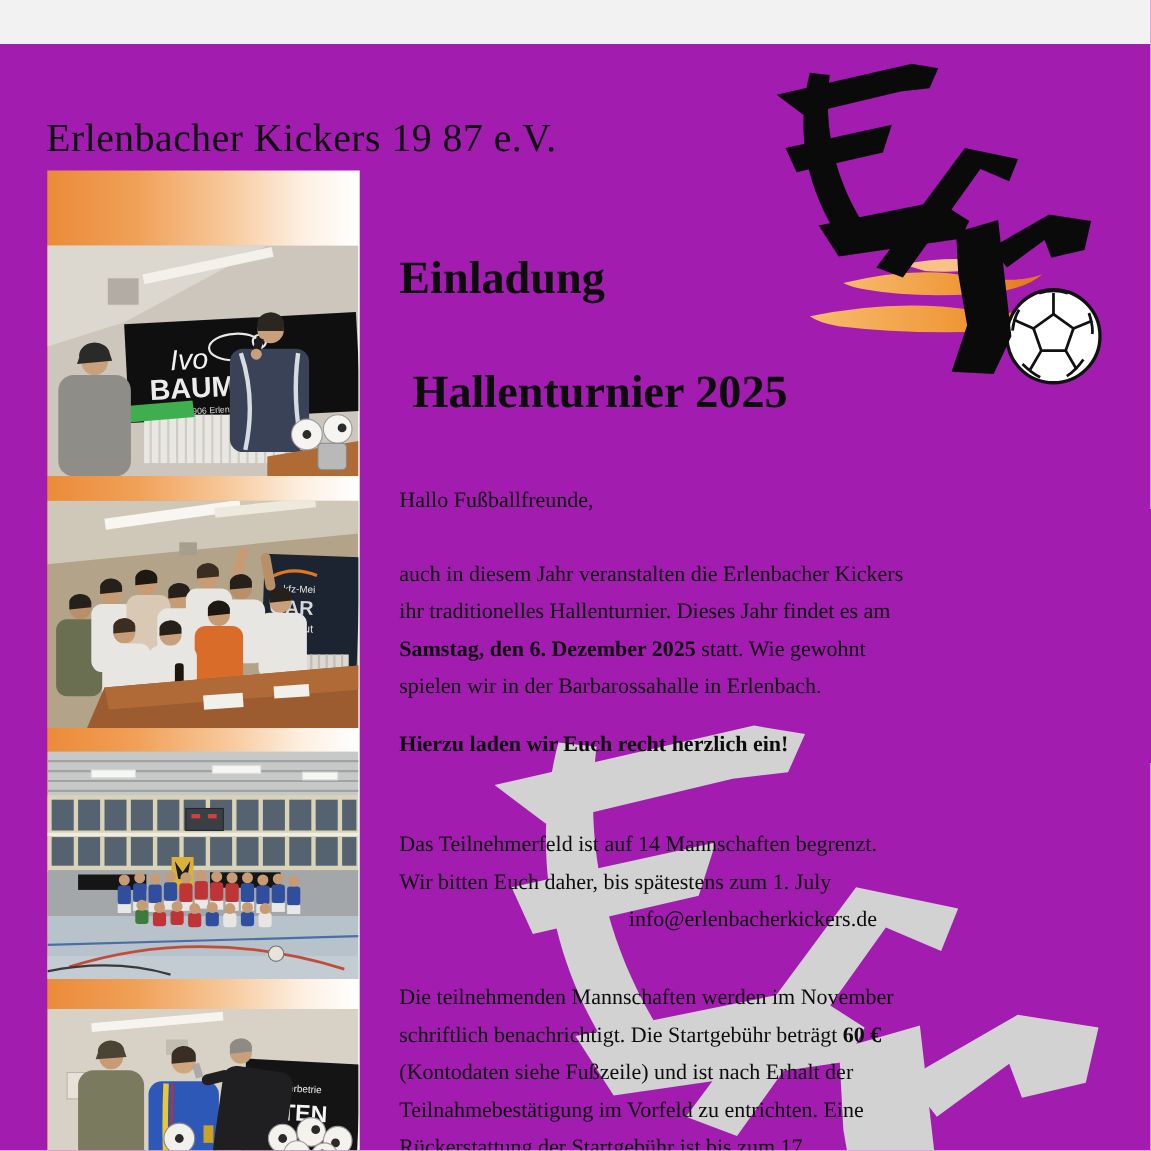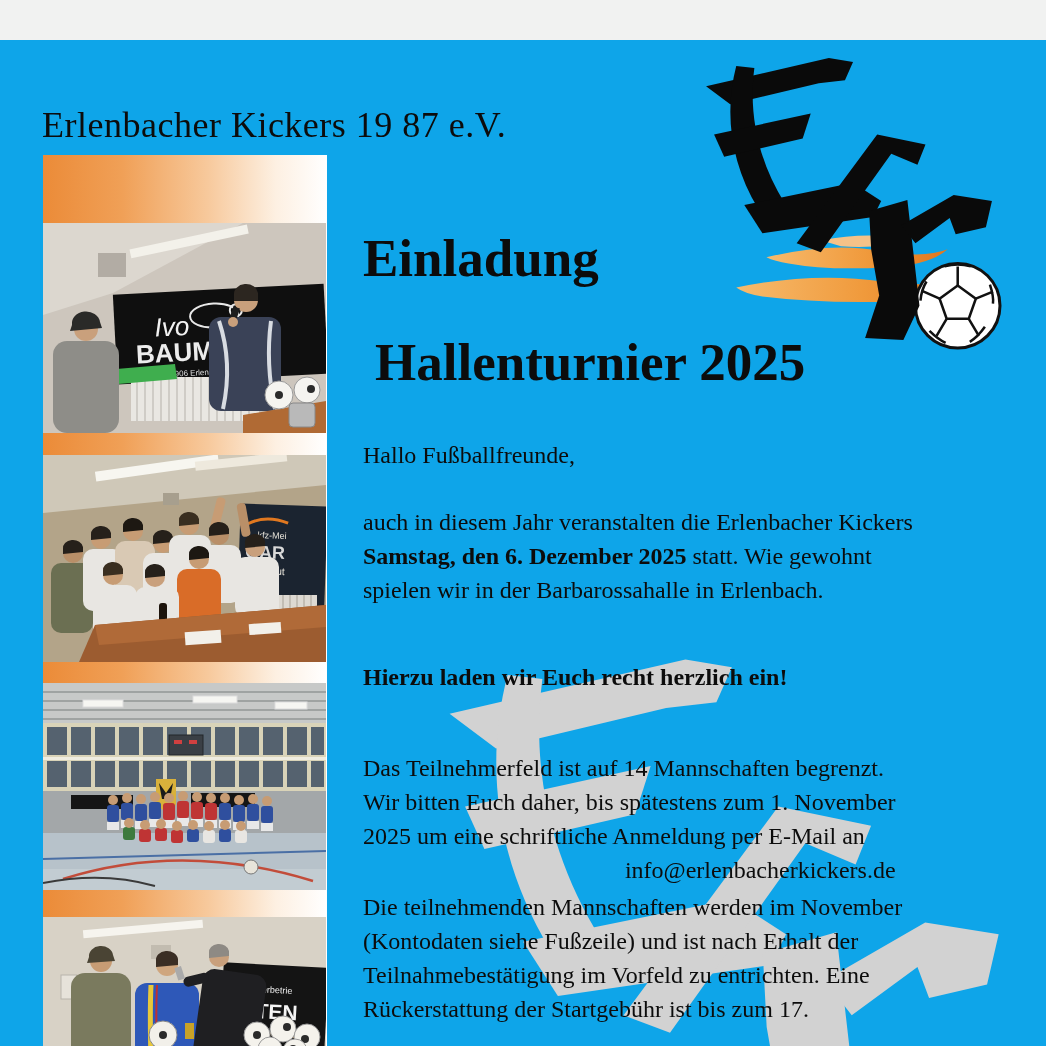--- a/index.html
+++ b/index.html
@@ -1,28 +1,28 @@
 <!DOCTYPE html>
 <html><head>
 <meta charset="utf-8">
 <style>
   html,body{margin:0;padding:0;background:#fff;}
-  .page{position:relative;width:1046px;height:1046px;background:#0ea5e9;overflow:hidden;
+  .page{position:relative;width:1046px;height:1046px;background:#a21caf;overflow:hidden;
         font-family:"Liberation Serif", serif;color:#0c0c0c;}
   .topbar{position:absolute;left:0;top:0;width:1046px;height:40px;background:#f1f2f1;z-index:2;}
   .club-name{position:absolute;left:42px;top:104px;font-size:36px;letter-spacing:.5px;z-index:3;white-space:nowrap;}
   .logo{position:absolute;left:698px;top:52px;width:306px;height:302px;z-index:3;color:#0a0a0a;}
   .watermark{position:absolute;left:438px;top:648px;width:580px;height:580px;z-index:1;}
   .photocol{position:absolute;left:43px;top:155px;width:284px;height:891px;z-index:2;
             background:linear-gradient(90deg,#eb8b38 0%,#f0a057 28%,#f7c99c 58%,#fdf0e2 82%,#ffffff 100%);}
   .photo{position:absolute;left:0;width:283px;overflow:hidden;}
   .photo svg{display:block;}
   .textcol{position:absolute;left:363px;top:0;width:630px;z-index:3;}
-  .h-title{position:absolute;left:0;font-weight:bold;font-size:53px;line-height:1;white-space:nowrap;}
-  .bodyblock{position:absolute;left:0;font-size:24px;line-height:34px;white-space:nowrap;}
+  .h-title{position:absolute;left:0;font-weight:bold;font-size:42px;line-height:1;white-space:nowrap;}
+  .bodyblock{position:absolute;left:0;font-size:20px;line-height:34px;white-space:nowrap;}
   .b{font-weight:bold;}
   .center{text-align:right;white-space:normal;}
   .pline{height:34px;}
 </style>
 </head>
 <body>
 
 <div class="page">
 
   <div class="topbar"></div>
@@ -336,34 +336,35 @@
   </div>
 
   <div class="textcol">
     <div class="h-title" style="top:232px;">Einladung</div>
     <div class="h-title" style="top:336px;margin-left:12px;">Hallenturnier 2025</div>
 
     <div class="bodyblock" style="top:438px;">Hallo Fußballfreunde,</div>
 
     <div class="bodyblock" style="top:505px;font-family:Liberation Serif, serif;">
       <div class="pline"><span>auch in diesem Jahr veranstalten die Erlenbacher Kickers</span></div>
+      <div class="pline"><span>ihr traditionelles Hallenturnier. Dieses Jahr findet es am</span></div>
       <div class="pline"><span class="b">Samstag, den 6. Dezember 2025</span><span> statt. Wie gewohnt</span></div>
       <div class="pline"><span>spielen wir in der Barbarossahalle in Erlenbach.</span></div>
     </div>
 
     <div class="bodyblock b" style="top:660px;">Hierzu laden wir Euch recht herzlich ein!</div>
 
     <div class="bodyblock" style="top:751px;">
       <div class="pline"><span>Das Teilnehmerfeld ist auf 14 Mannschaften begrenzt.</span></div>
-      <div class="pline"><span>Wir bitten Euch daher, bis spätestens zum 1. November</span></div>
-      <div class="pline"><span>2025 um eine schriftliche Anmeldung per E-Mail an</span></div>
+      <div class="pline"><span>Wir bitten Euch daher, bis spätestens zum 1. July</span></div>
       <div class="pline center">info@erlenbacherkickers.de</div>
     </div>
 
     <div class="bodyblock" style="top:890px;">
       <div class="pline"><span>Die teilnehmenden Mannschaften werden im November</span></div>
+      <div class="pline"><span>schriftlich benachrichtigt. Die Startgebühr beträgt </span><span class="b">60 €</span></div>
       <div class="pline"><span>(Kontodaten siehe Fußzeile) und ist nach Erhalt der</span></div>
       <div class="pline"><span>Teilnahmebestätigung im Vorfeld zu entrichten. Eine</span></div>
       <div class="pline"><span>Rückerstattung der Startgebühr ist bis zum 17.</span></div>
     </div>
   </div>
 
 </div>
 
 </body></html>

